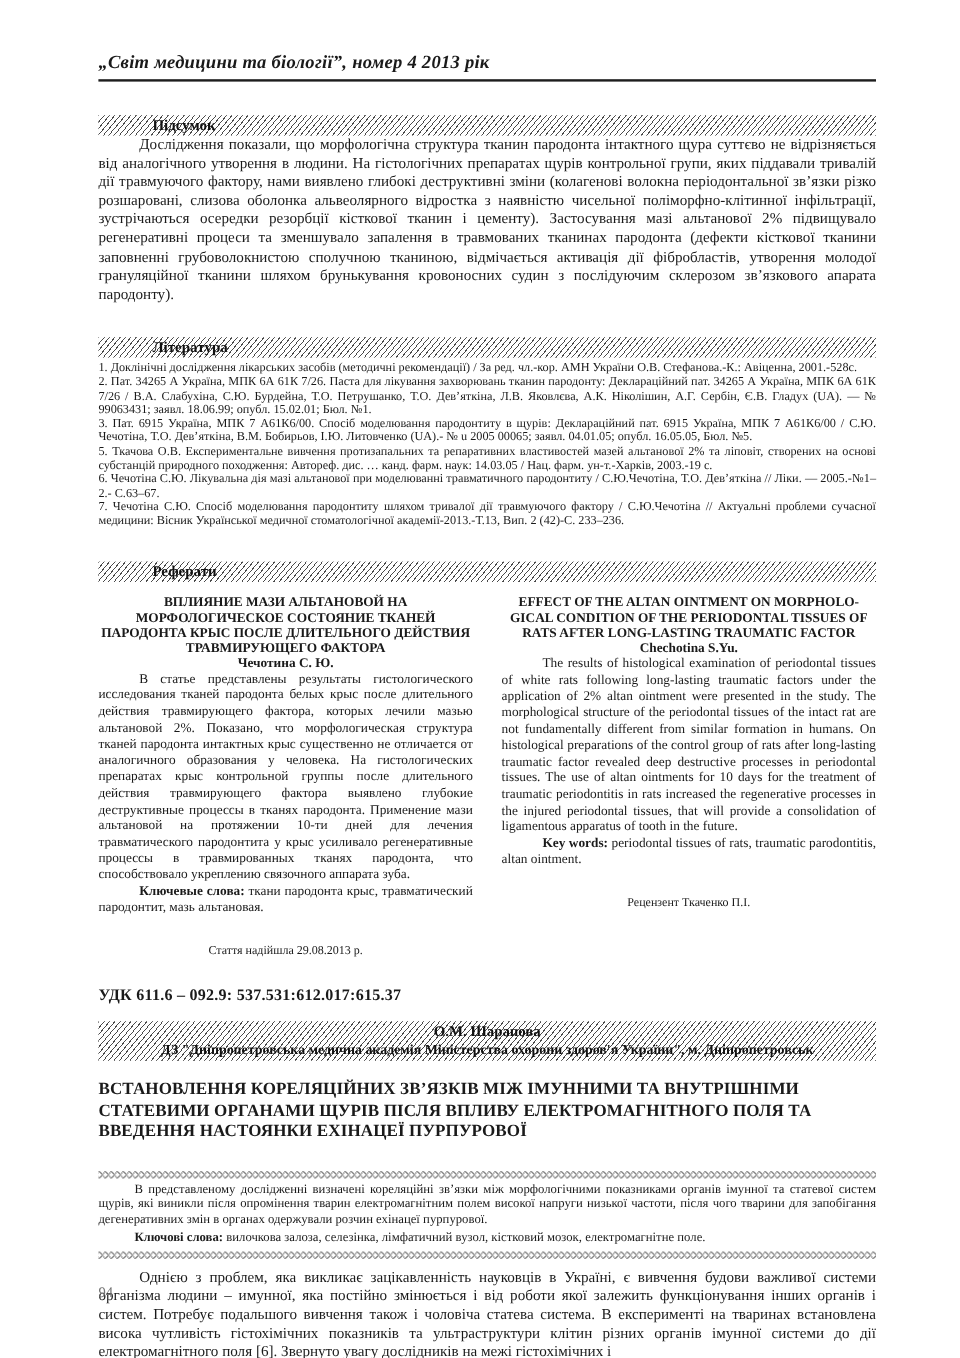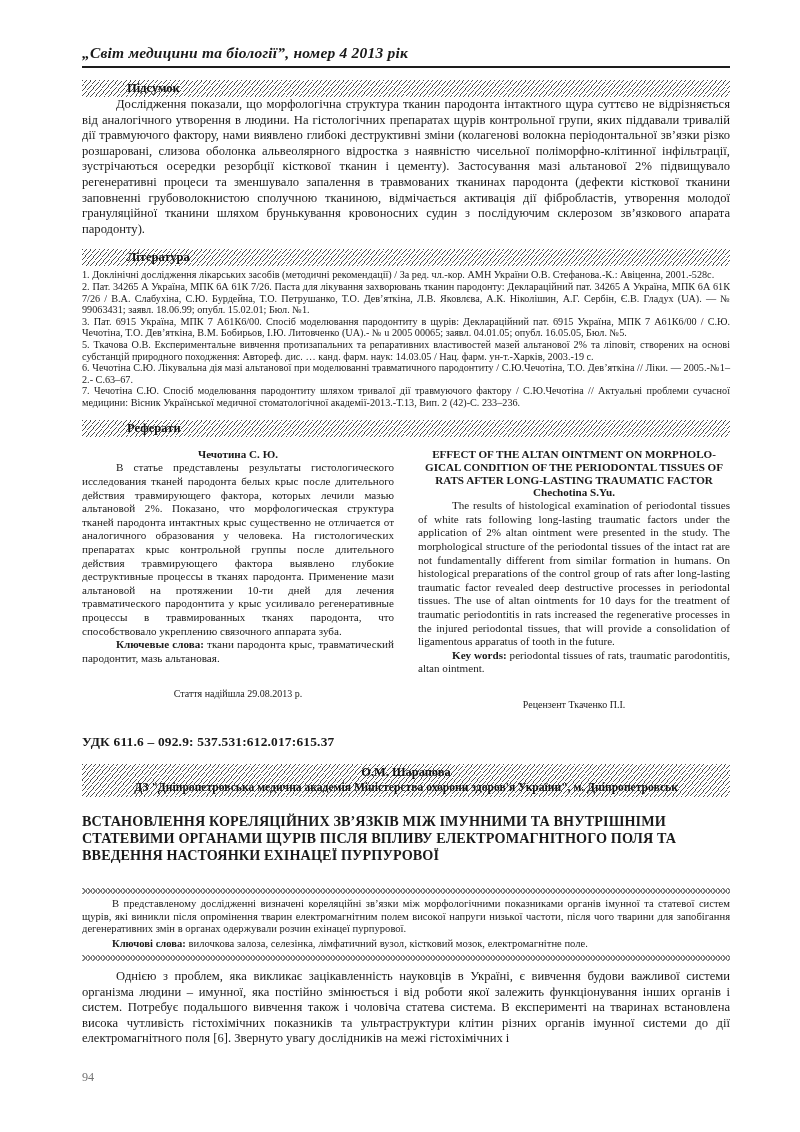--- a/index.html
+++ b/index.html
@@ -36,21 +36,21 @@
     font-weight: bold;
     font-size: 15.5px;
     letter-spacing: .2px;
     padding-bottom: 4px;
     border-bottom: 2px solid #1d1d1d;
   }
 
   
   .band {
     height: 17px;
-    margin-top: 12px;
+    margin-top: 28px;
     position: relative;
     background-image: repeating-linear-gradient(
         -50deg,
         #4a4a4a 0px, #4a4a4a 0.7px,
         #ffffff 0.7px, #ffffff 3.4px);
     background-color: #f2f2f2;
     overflow: hidden;
   }
   .band .band-label {
     position: absolute;
@@ -244,20 +244,21 @@
       <div>6. Чечотіна С.Ю. Лікувальна дія мазі альтанової при моделюванні травматичного пародонтиту / С.Ю.Чечотіна, Т.О. Дев’яткіна // Ліки. — 2005.-№1–2.- С.63–67.</div>
       <div>7. Чечотіна С.Ю. Спосіб моделювання пародонтиту шляхом тривалої дії травмуючого фактору / С.Ю.Чечотіна // Актуальні проблеми сучасної медицини: Вісник Української медичної стоматологічної академії-2013.-Т.13, Вип. 2 (42)-С. 233–236.</div>
     </div>
 
     <div class="band">
       <span class="band-label">Реферати</span>
     </div>
 
     <div class="abstracts">
       <div class="abs-col">
+        <div class="abs-title">ВПЛИЯНИЕ МАЗИ АЛЬТАНОВОЙ НА МОРФОЛОГИЧЕСКОЕ СОСТОЯНИЕ ТКАНЕЙ ПАРОДОНТА КРЫС ПОСЛЕ ДЛИТЕЛЬНОГО ДЕЙСТВИЯ ТРАВМИРУЮЩЕГО ФАКТОРА</div>
         <div class="abs-author">Чечотина С. Ю.</div>
         <p class="abs-text">В статье представлены результаты гистологического исследования тканей пародонта белых крыс после длительного действия травмирующего фактора, которых лечили мазью альтановой 2%. Показано, что морфологическая структура тканей пародонта интактных крыс существенно не отличается от аналогичного образования у человека. На гистологических препаратах крыс контрольной группы после длительного действия травмирующего фактора выявлено глубокие деструктивные процессы в тканях пародонта. Применение мази альтановой на протяжении 10-ти дней для лечения травматического пародонтита у крыс усиливало регенеративные процессы в травмированных тканях пародонта, что способствовало укреплению связочного аппарата зуба.</p>
         <p class="abs-keywords"><b>Ключевые слова:</b> <span>ткани пародонта крыс, травматический пародонтит, мазь альтановая.</span></p>
         <div class="abs-foot">Стаття надійшла 29.08.2013 р.</div>
       </div>
 
       <div class="abs-col">
         <div class="abs-title">EFFECT OF THE ALTAN OINTMENT ON MORPHOLO-GICAL CONDITION OF THE PERIODONTAL TISSUES OF RATS AFTER LONG-LASTING TRAUMATIC FACTOR</div>
         <div class="abs-author">Chechotina S.Yu.</div>
         <p class="abs-text">The results of histological examination of periodontal tissues of white rats following long-lasting traumatic factors under the application of 2% altan ointment were presented in the study. The morphological structure of the periodontal tissues of the intact rat are not fundamentally different from similar formation in humans. On histological preparations of the control group of rats after long-lasting traumatic factor revealed deep destructive processes in periodontal tissues. The use of altan ointments for 10 days for the treatment of traumatic periodontitis in rats increased the regenerative processes in the injured periodontal tissues, that will provide a consolidation of ligamentous apparatus of tooth in the future.</p>

